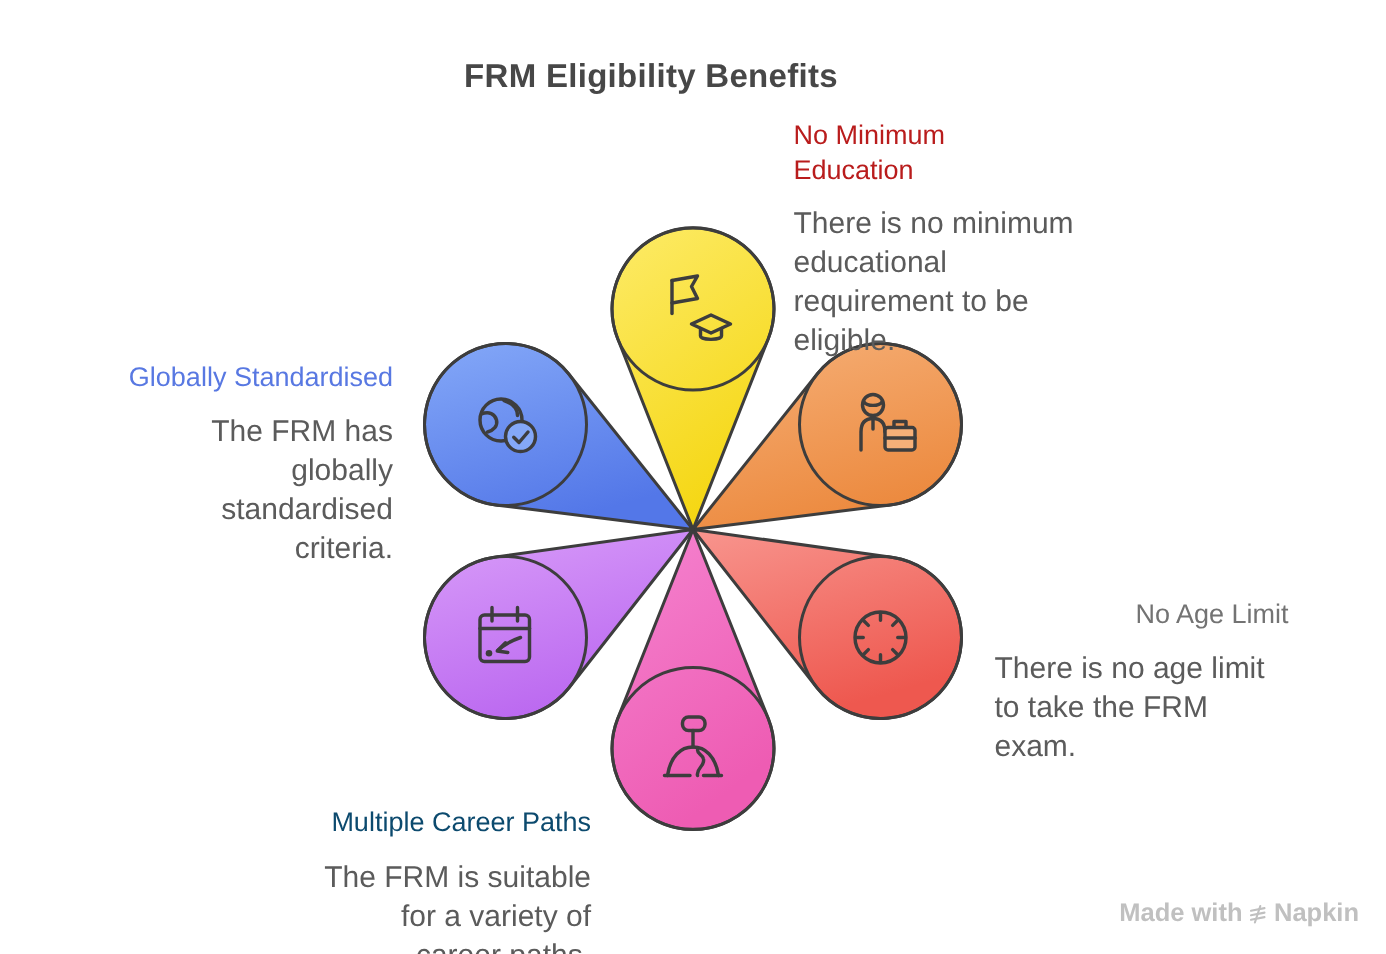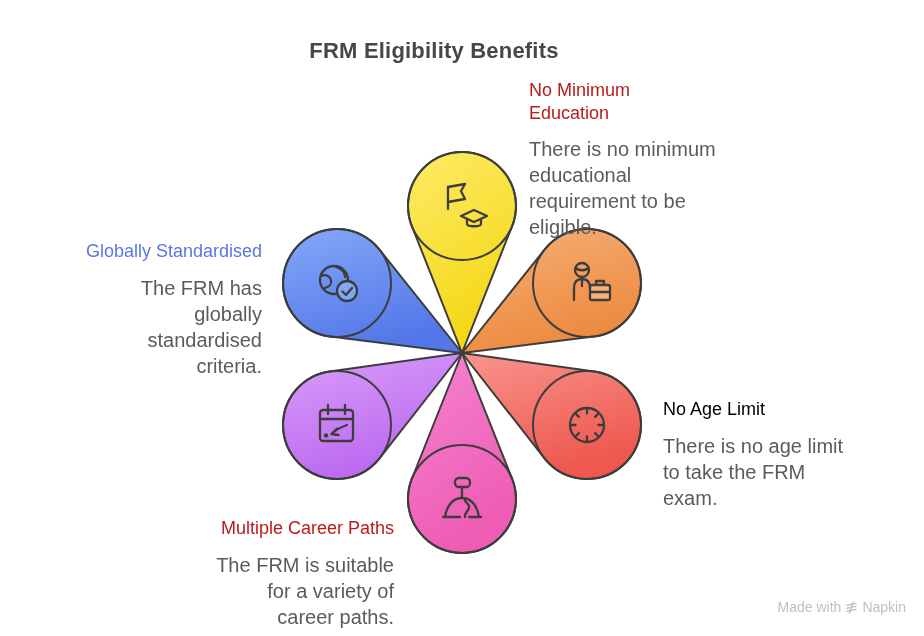--- a/index.html
+++ b/index.html
@@ -23,21 +23,21 @@
   .lbl-education h2{width:132px;}
   .lbl-work{left:663px;top:258px;width:200px;}
   .lbl-age{left:663px;top:398px;width:196px;}
   .lbl-paths{right:530px;top:517px;width:192px;}
   .lbl-planning{right:662px;top:391px;width:188px;}
   .lbl-global{right:662px;top:240px;width:200px;}
   .lbl-global p{width:156px;margin-left:auto;}
   .lbl-paths p{width:178px;margin-left:auto;}
   .watermark{
     position:absolute;right:18px;top:599px;display:flex;align-items:center;gap:4px;
-    font-size:14px;color:#c0c0c0;
+    font-size:17px;color:#c0c0c0;font-weight:bold;
   }
   .watermark svg{display:block;}
 </style>
 </head>
 <body>
 
 <div class="canvas">
 
   <h1 class="title">FRM Eligibility Benefits</h1>
 
@@ -141,26 +141,26 @@
     </g>
   </svg>
 
   <div class="lbl lbl-education">
     <h2 style="color: #b91c1c;">No Minimum Education</h2>
     <p>There is no minimum educational requirement to be eligible.</p>
   </div>
 
 
   <div class="lbl lbl-age">
-    <h2 style="color: #000000;">No Age Limit</h2>
+    <h2 style="color: #737373; text-align: right;">No Age Limit</h2>
     <p>There is no age limit to take the FRM exam.</p>
   </div>
 
   <div class="lbl lbl-paths r">
-    <h2 style="color: #b91c1c;">Multiple Career Paths</h2>
+    <h2 style="color: #0c4a6e; margin-top: 20px;">Multiple Career Paths</h2>
     <p>The FRM is suitable for a variety of career paths.</p>
   </div>
 
 
   <div class="lbl lbl-global r">
     <h2 style="color: rgb(88, 120, 226);">Globally Standardised</h2>
     <p>The FRM has globally standardised criteria.</p>
   </div>
 
   <div class="watermark">

